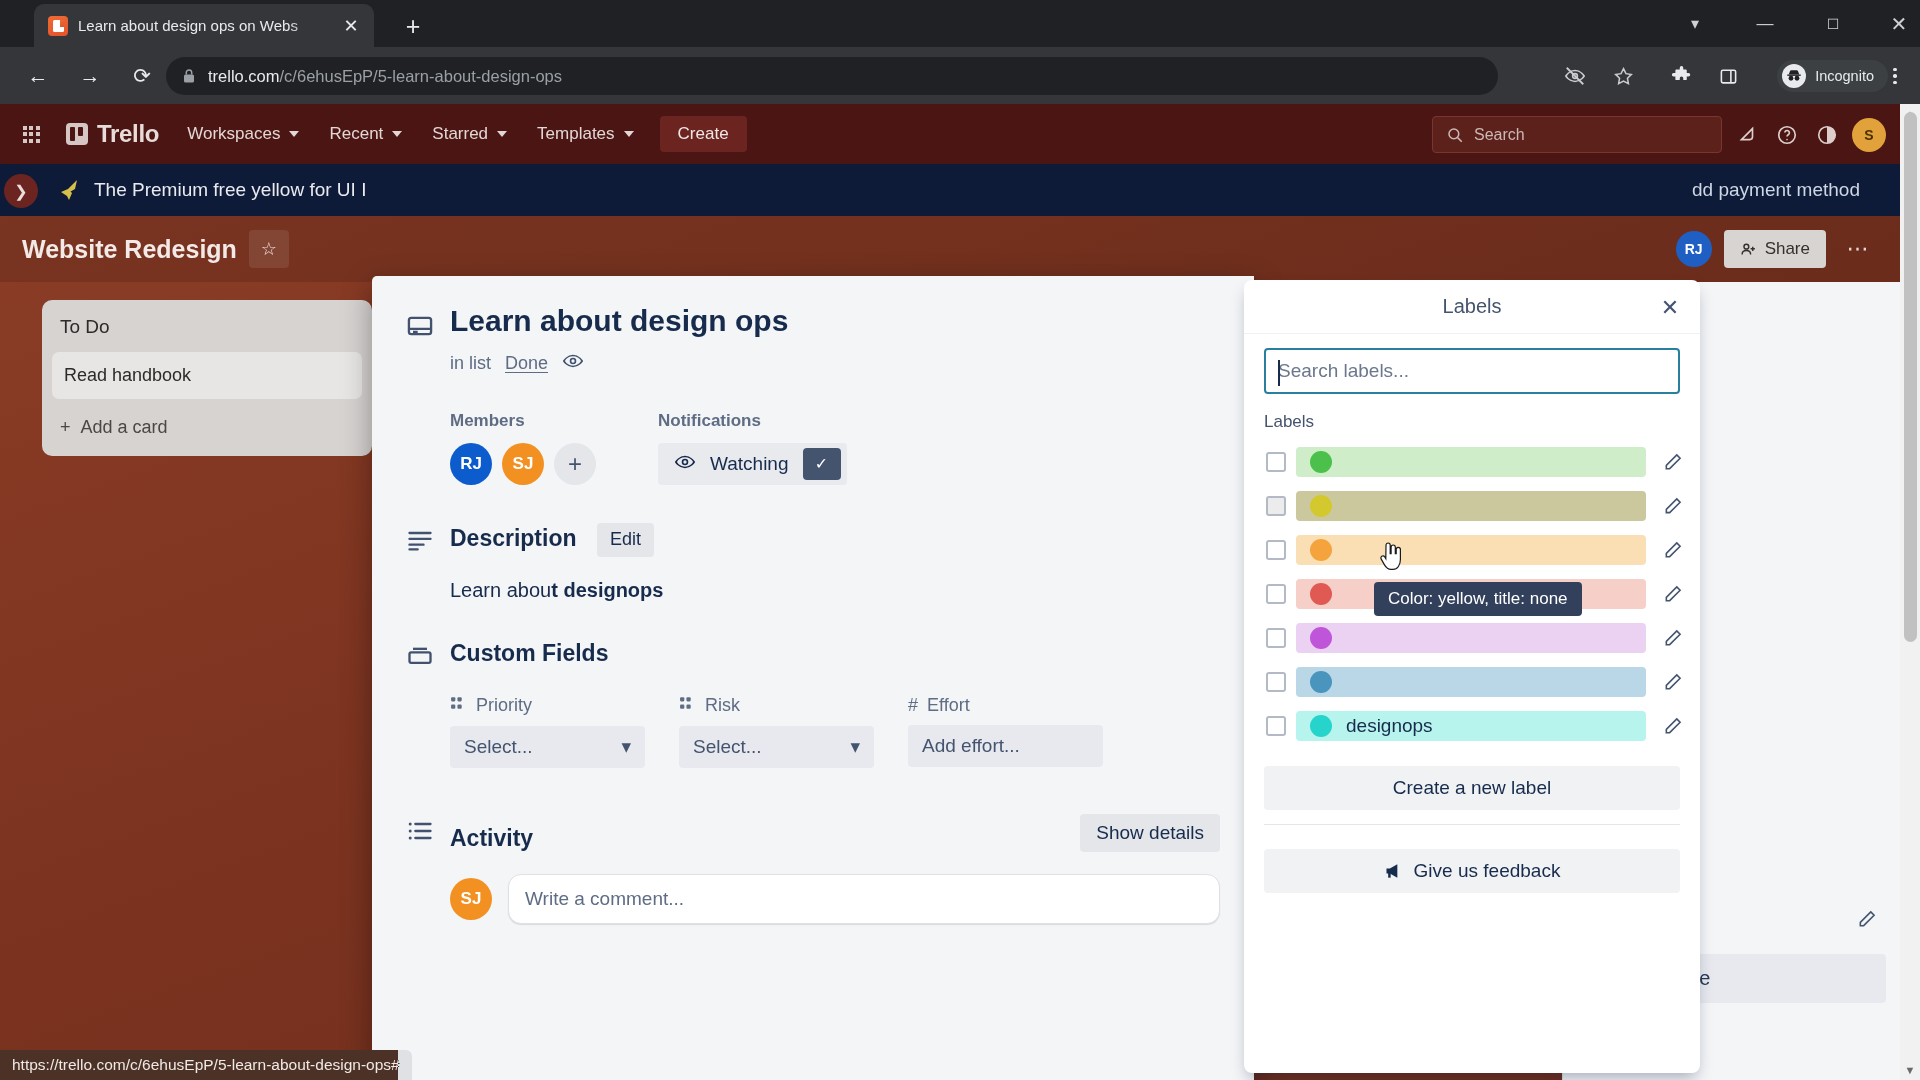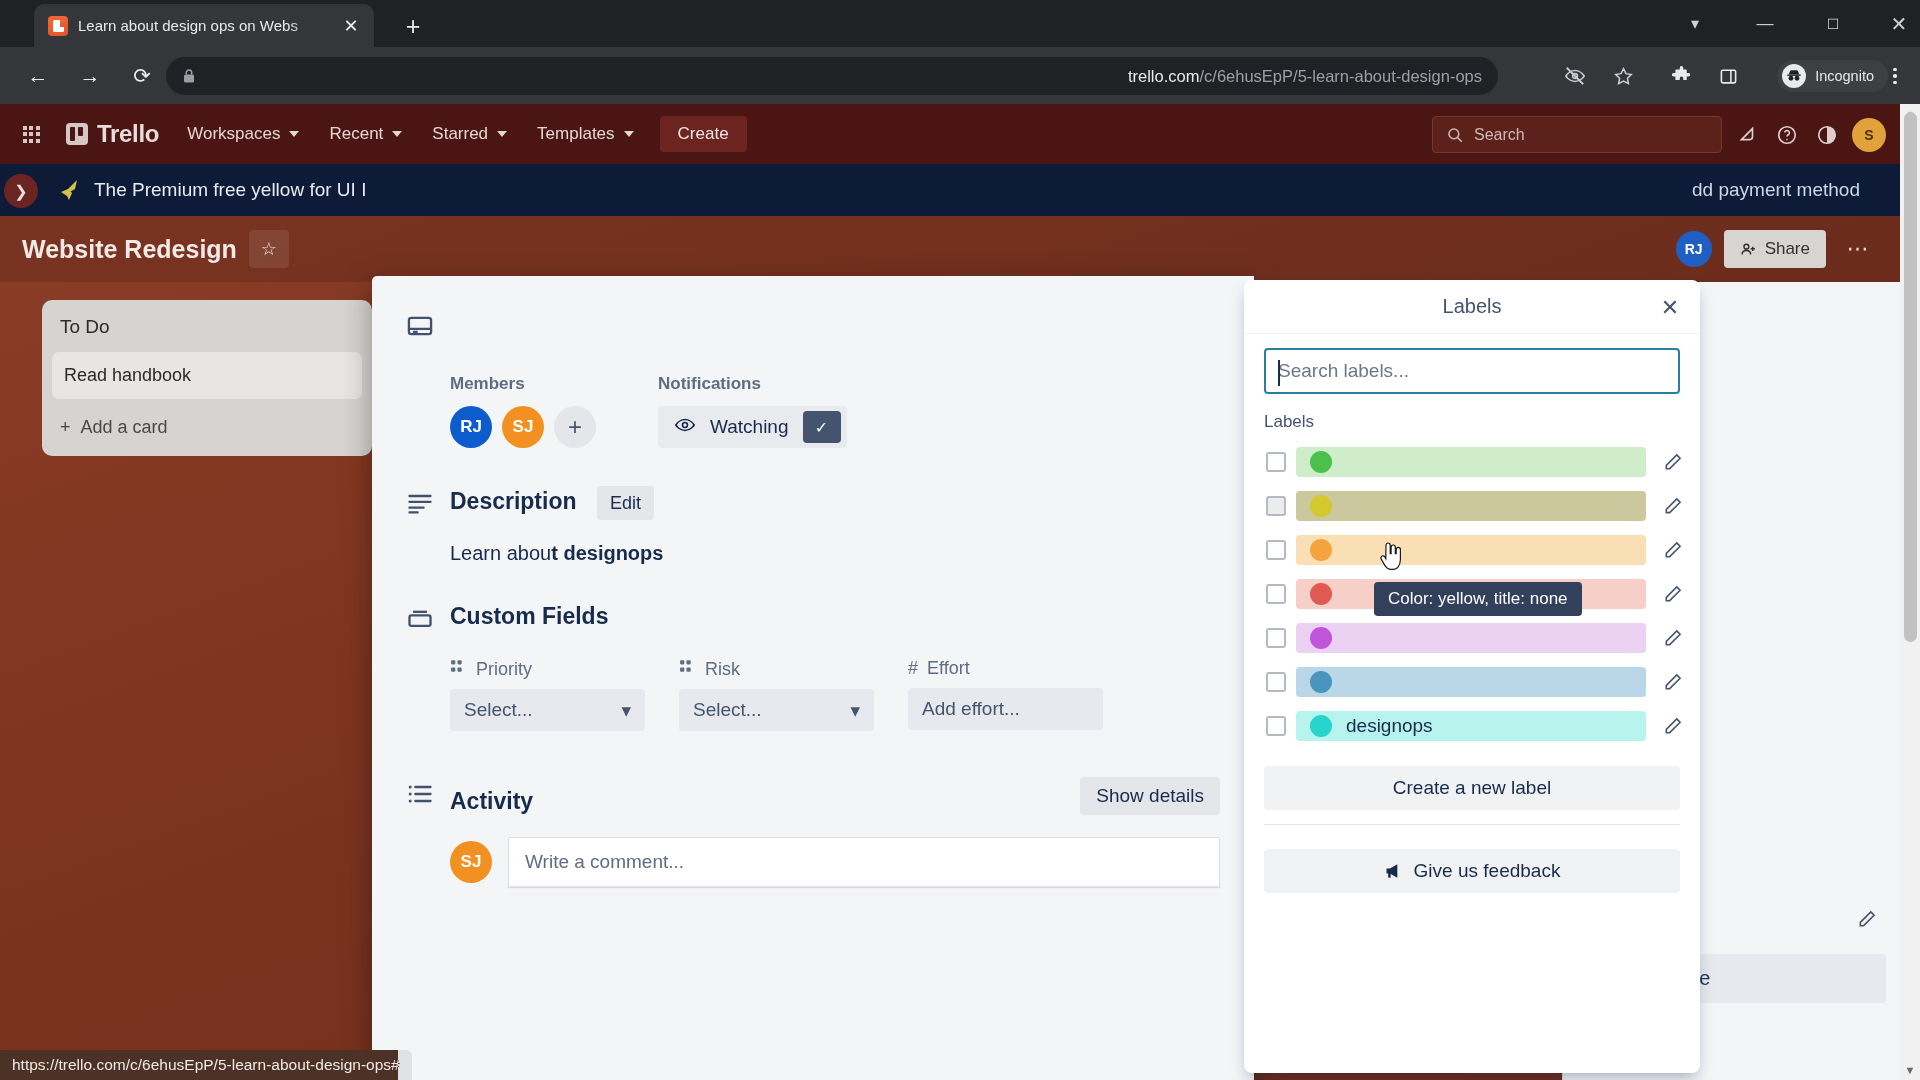--- a/index.html
+++ b/index.html
@@ -59,21 +59,21 @@
   .browser-toolbar {
     position: absolute; top: 47px; left: 0; width: 1920px; height: 57px;
     background: #35363a; display: flex; align-items: center;
   }
   .navbtn { width: 44px; height: 44px; margin-left: 8px; color: #e8eaed;
             display: flex; align-items: center; justify-content: center; font-size: 21px; }
   .navbtn.first { margin-left: 16px; }
   .omnibox {
     position: absolute; left: 166px; top: 10px; width: 1332px; height: 38px;
     background: #202124; border-radius: 19px; display: flex; align-items: center;
-    padding: 0 16px; gap: 12px; justify-content: space-between;
+    padding: 0 16px; gap: 12px;
   }
   .lock-icon { width: 14px; height: 16px; flex: 0 0 auto; }
   .url { font-size: 16.5px; color: #9aa0a6; white-space: nowrap; }
   .url b { color: #e8eaed; font-weight: 400; }
   .tb-icon { position: absolute; top: 14px; width: 30px; height: 30px; color: #c9cdd1;
              display: flex; align-items: center; justify-content: center; }
   .incognito-pill {
     position: absolute; right: 32px; top: 13px; height: 32px; background: #3c4043;
     border-radius: 16px; display: flex; align-items: center; gap: 9px; padding: 0 14px 0 5px;
   }
@@ -233,21 +233,21 @@
   .cf-input { height: 42px; background: #e7e9ee; border-radius: 4px; display: flex;
               align-items: center; padding: 0 14px; color: #44546f; font-size: 19px; }
   .cf-input .cv { margin-left: auto; }
 
   .act-head { display: flex; align-items: flex-end; gap: 16px; }
   .show-details { margin-left: auto; height: 38px; padding: 0 16px; border-radius: 4px;
                   background: #e4e6ea; color: #172b4d; font-size: 19px;
                   display: flex; align-items: center; }
   .comment-row { display: flex; align-items: center; gap: 16px; margin: 22px 0 0 44px; }
   .comment-box { flex: 1 1 auto; height: 50px; background: #fff; border: 1px solid #dfe1e6;
-                 border-radius: 0; display: flex; align-items: center; padding: 0 16px;
+                 border-radius: 13px; display: flex; align-items: center; padding: 0 16px;
                  color: #5e6c84; font-size: 19px; box-shadow: 0 1px 1px rgba(9,30,66,.12); }
 
   
   .labels-pop {
     position: absolute; left: 1244px; top: 176px; width: 456px; height: 793px;
     background: #fff; border-radius: 8px; box-shadow: 0 8px 16px -4px rgba(9,30,66,.35);
   }
   .lp-head { height: 54px; display: flex; align-items: center; justify-content: center;
              position: relative; border-bottom: 1px solid #f0f1f3; }
   .lp-title { color: #44546f; font-size: 20px; }
@@ -512,20 +512,33 @@
     <div class="card-modal">
       <div class="cm-inner">
         <div class="cm-titlerow">
           <span class="cm-icon">
             <svg width="28" height="28" viewBox="0 0 24 24" fill="none" stroke="#42526e" stroke-width="2">
               <rect x="2.5" y="5" width="19" height="14" rx="2"></rect>
                 <path d="M2.5 14.5h19"></path>
                 <path d="M6 17h4"></path>
             </svg>
           </span>
+          <div>
+            <div class="cm-title">Learn about design ops</div>
+            <div class="cm-sub">
+              <span>in list</span>
+              <u>Done</u>
+              <span>
+                <svg width="22" height="22" viewBox="0 0 24 24" fill="none" stroke="#42526e" stroke-width="1.8">
+                  <path d="M2 12s3.6-6 10-6 10 6 10 6-3.6 6-10 6S2 12 2 12z"></path>
+                    <circle cx="12" cy="12" r="2.7"></circle>
+                </svg>
+              </span>
+            </div>
+          </div>
         </div>
 
         <div class="cm-sec-members">
           <div>
             <div class="cm-lbl">Members</div>
             <div class="avatars">
               <span class="av blue">RJ</span>
               <span class="av orange">SJ</span>
               <span class="av-add">+</span>
             </div>

